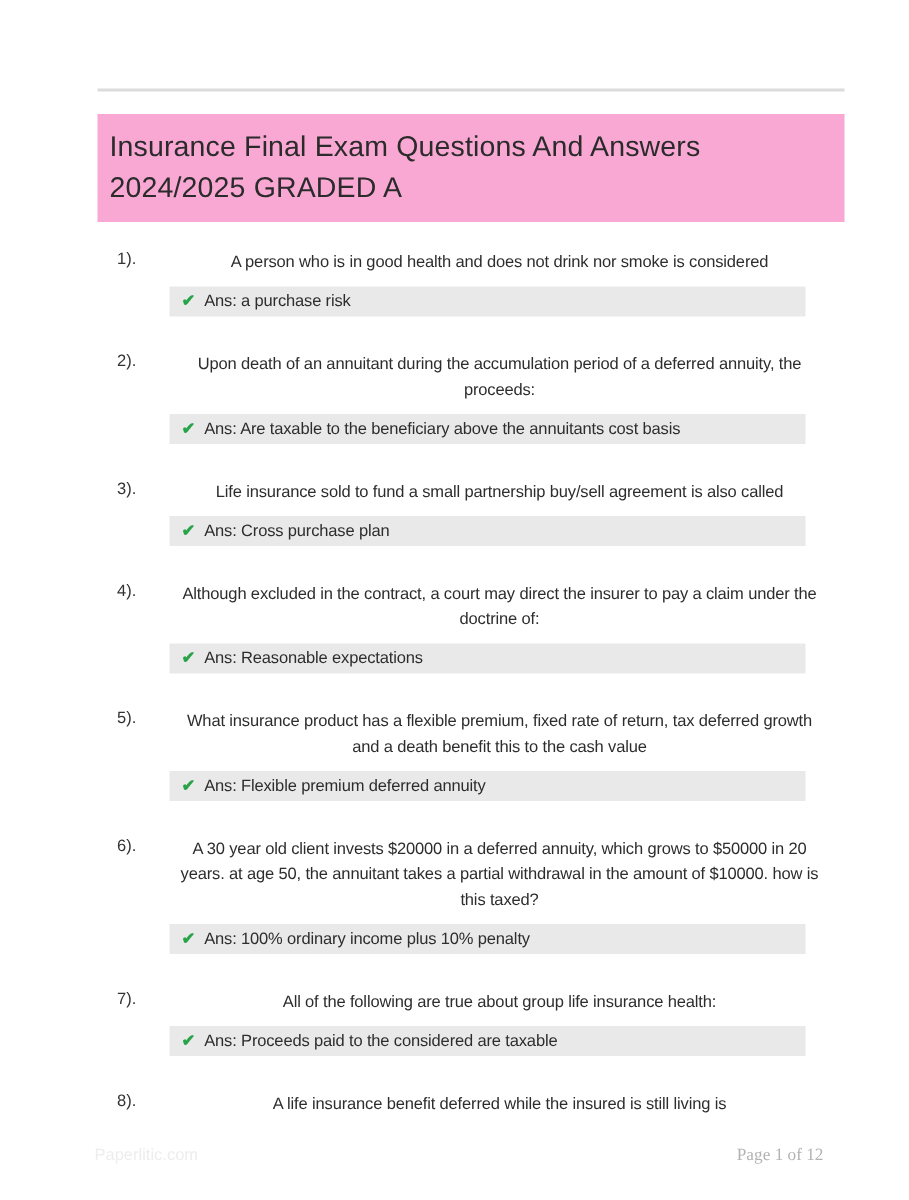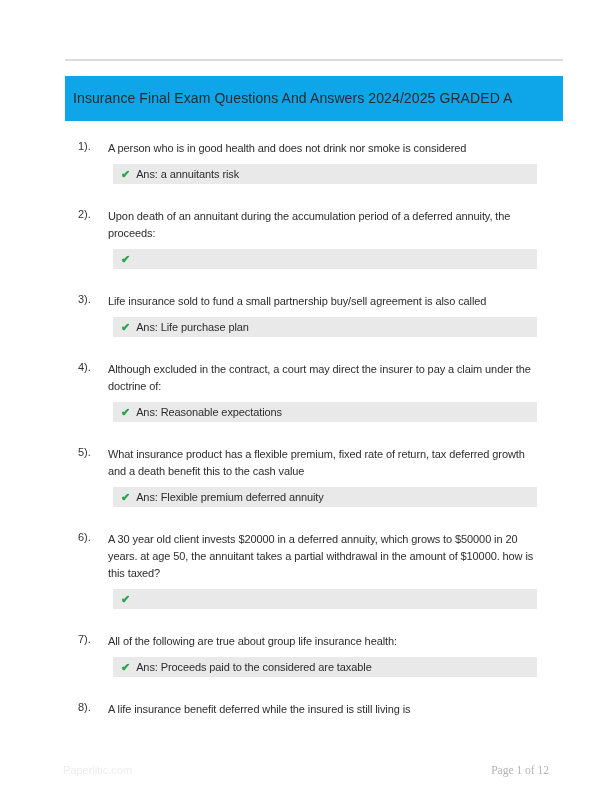--- a/index.html
+++ b/index.html
@@ -7,43 +7,44 @@
     width:606px;height:800px;background:#ffffff;
     font-family:"Liberation Sans", sans-serif;
     color:#2d2d2d;
     overflow:hidden;
   }
   .page{position:relative;width:606px;height:800px;background:#fff;}
   .content{position:absolute;left:65px;top:0;width:498px;}
   .top-line{margin-top:59px;height:2px;background:#dcdcdc;}
   .title-box{
     margin-top:15px;
-    background:#0ea5e9;
+    background:#f9a8d4;
     padding:9px 8px;
-    font-size:14px;
+    font-size:19px;
     font-weight:500;
     line-height:27px;
     color:#2b2b2b;
     letter-spacing:0.1px;
   }
   .questions{margin-top:19px;}
   .question{display:flex;}
   .qnum{
     flex:0 0 30px;
     margin-left:13px;
     font-size:11px;
     color:#333333;
   }
   .qtext{
     font-size:11px;
     letter-spacing:-0.1px;
     line-height:17px;
     color:#2d2d2d;
     white-space:pre-line;
     width:450px;
+    text-align:center;
   }
   .answer{
     box-sizing:border-box;
     margin:7px 0 24px 48px;
     width:424px;
     height:20px;
     background:#e9e9e9;
     padding:0 8px;
     display:flex;
     align-items:center;
@@ -89,39 +90,40 @@
     <div class="title-box">Insurance Final Exam Questions And Answers 2024/2025 GRADED A</div>
 
     <div class="questions">
 
       <div class="question">
         <span class="qnum">1).</span>
         <span class="qtext">A person who is in good health and does not drink nor smoke is considered</span>
       </div>
       <div class="answer">
         <span class="check">✔</span>
-        <span>Ans: a annuitants risk</span>
+        <span>Ans: a purchase risk</span>
       </div>
 
       <div class="question">
         <span class="qnum">2).</span>
         <span class="qtext">Upon death of an annuitant during the accumulation period of a deferred annuity, the
 proceeds:</span>
       </div>
       <div class="answer">
         <span class="check">✔</span>
+        <span>Ans: Are taxable to the beneficiary above the annuitants cost basis</span>
       </div>
 
       <div class="question">
         <span class="qnum">3).</span>
         <span class="qtext">Life insurance sold to fund a small partnership buy/sell agreement is also called</span>
       </div>
       <div class="answer">
         <span class="check">✔</span>
-        <span>Ans: Life purchase plan</span>
+        <span>Ans: Cross purchase plan</span>
       </div>
 
       <div class="question">
         <span class="qnum">4).</span>
         <span class="qtext">Although excluded in the contract, a court may direct the insurer to pay a claim under the
 doctrine of:</span>
       </div>
       <div class="answer">
         <span class="check">✔</span>
         <span>Ans: Reasonable expectations</span>
@@ -138,20 +140,21 @@
       </div>
 
       <div class="question">
         <span class="qnum">6).</span>
         <span class="qtext">A 30 year old client invests $20000 in a deferred annuity, which grows to $50000 in 20
 years. at age 50, the annuitant takes a partial withdrawal in the amount of $10000. how is
 this taxed?</span>
       </div>
       <div class="answer">
         <span class="check">✔</span>
+        <span>Ans: 100% ordinary income plus 10% penalty</span>
       </div>
 
       <div class="question">
         <span class="qnum">7).</span>
         <span class="qtext">All of the following are true about group life insurance health:</span>
       </div>
       <div class="answer">
         <span class="check">✔</span>
         <span>Ans: Proceeds paid to the considered are taxable</span>
       </div>

